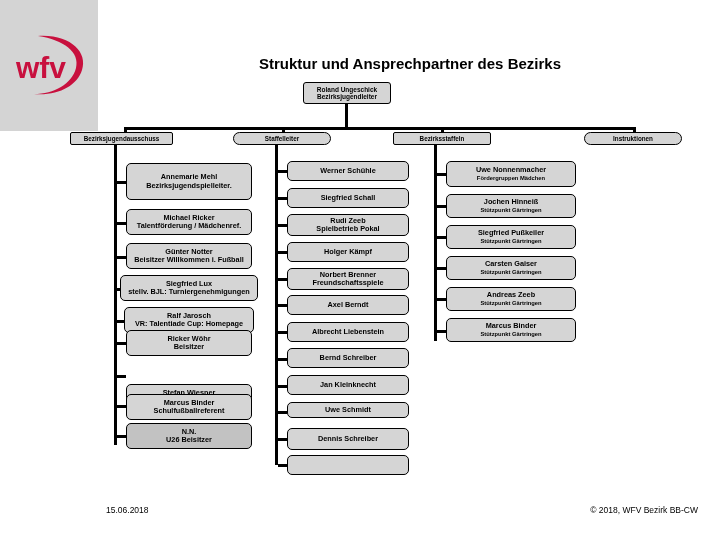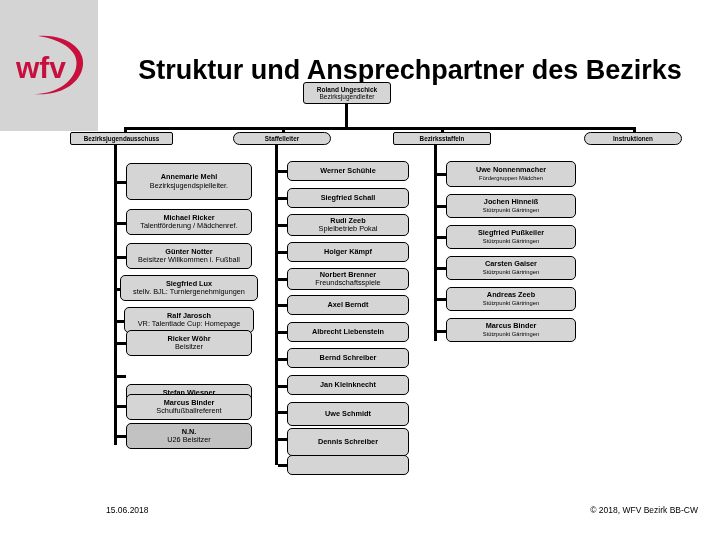--- a/index.html
+++ b/index.html
@@ -19,21 +19,21 @@
   }
   .logo-mark{
     position:absolute;left:8px;top:28px;width:84px;height:76px;
   }
   .logo-mark svg{display:block;}
 
   
   .chart-title{
     position:absolute;left:120px;top:55px;width:580px;
     text-align:center;
-    font-size:27px;font-weight:bold;color:#000;
+    font-size:15px;font-weight:bold;color:#000;
     letter-spacing:0px;
     white-space:nowrap;
   }
 
   
   .ln{position:absolute;background:#000;}
   .vline{width:3px;}
   .hline{height:3px;}
   .stub{height:3px;width:9px;background:#000;position:absolute;}
 
@@ -43,21 +43,21 @@
     background:#d5d5d5;
     border:1px solid #000;
     box-sizing:border-box;
     display:flex;flex-direction:column;
     align-items:center;justify-content:center;
     text-align:center;
     color:#000;
     line-height:1.15;
   }
   .box .l1{font-size:7.5px;font-weight:bold;white-space:nowrap;}
-  .box .l2{font-size:7.5px;font-weight:normal;white-space:nowrap;}
+  .box .l2{font-size:7.5px;font-weight:bold;white-space:nowrap;}
 
   
   .node-top{
     left:303px;top:82px;width:88px;height:22px;
     border-radius:3px;
   }
   .node-top .l1,.node-top .l2{font-size:6.5px;}
 
   
   .pill{
@@ -230,24 +230,24 @@
   </div>
   <div class="box pbox" style="left:287px;top:322px;width:122px;height:20px;">
     <div class="l1">Albrecht Liebenstein</div>
   </div>
   <div class="box pbox" style="left:287px;top:348px;width:122px;height:20px;">
     <div class="l1">Bernd Schreiber</div>
   </div>
   <div class="box pbox" style="left:287px;top:375px;width:122px;height:20px;">
     <div class="l1">Jan Kleinknecht</div>
   </div>
-  <div class="box pbox" style="left:287px;top:402px;width:122px;height:24px;">
+  <div class="box pbox" style="left:287px;top:402px;width:122px;height:16px;">
     <div class="l1">Uwe Schmidt</div>
   </div>
-  <div class="box pbox" style="left:287px;top:428px;width:122px;height:28px;">
+  <div class="box pbox" style="left:287px;top:428px;width:122px;height:22px;">
     <div class="l1">Dennis Schreiber</div>
   </div>
   <div class="box pbox empty" style="left:287px;top:455px;width:122px;height:20px;">
     <div class="l1"></div>
   </div>
 
   <div class="ln vline" style="left:434px;top:145px;height:196px;"></div>
 
   <div class="stub" style="left:437px;top:173px;"></div>
   <div class="stub" style="left:437px;top:205px;"></div>

